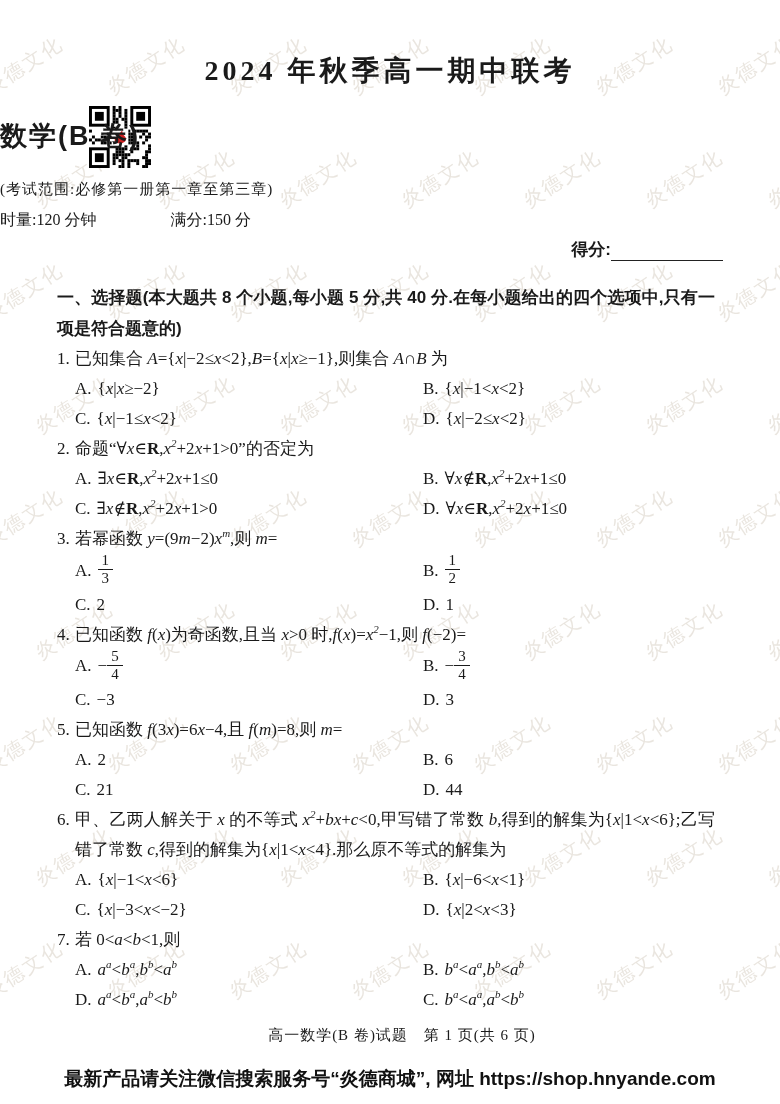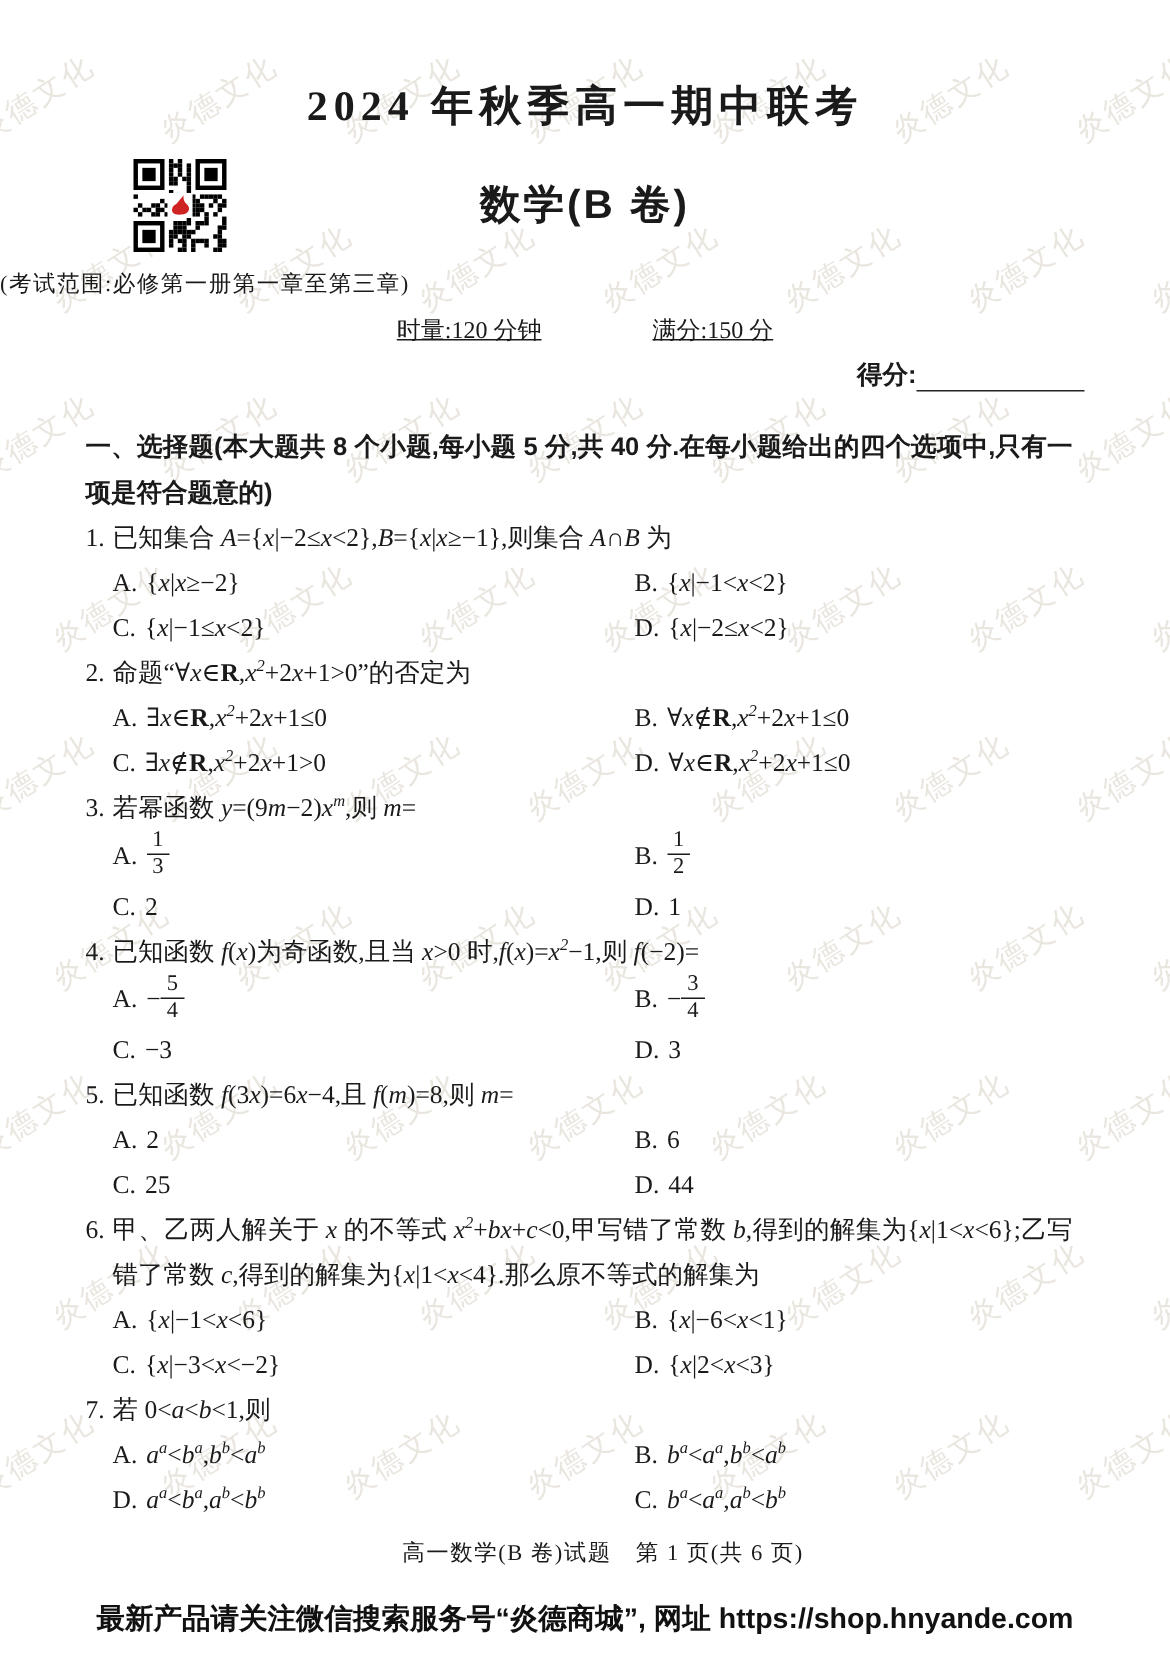--- a/index.html
+++ b/index.html
@@ -9,26 +9,26 @@
   
   #wm{position:absolute;inset:0;pointer-events:none;}
   .wmt{position:absolute;transform:rotate(-33deg);font-size:20px;letter-spacing:2px;
        color:#cdc3b4;opacity:.42;white-space:nowrap;
        font-family:"Liberation Serif","DejaVu Serif",serif;}
   
   .title{position:absolute;top:52px;left:0;width:100%;text-align:center;
          font-size:28px;font-weight:bold;letter-spacing:4px;
          font-family:"Liberation Serif","DejaVu Serif",serif;}
   #qr{position:absolute;left:88px;top:106px;}
-  .subject{position:absolute;top:118px;left:0;width:100%;text-align:center;
+  .subject{position:absolute;top:118px;left:0;width:100%;
            font-size:27px;font-weight:bold;letter-spacing:2px;
            font-family:"Liberation Sans","DejaVu Sans",sans-serif;}
   .scope{position:absolute;top:180px;left:0;width:100%;text-align:left;
          font-size:15px;letter-spacing:1px;}
-  .meta{position:absolute;top:210px;left:0;width:100%;text-align:center;font-size:16px;text-decoration:underline;}
+  .meta{position:absolute;top:210px;left:0;width:100%;text-align:left;font-size:16px;}
   .meta .gap{display:inline-block;width:74px;}
   .score{position:absolute;top:238px;right:57px;font-size:17px;font-weight:bold;
          font-family:"Liberation Sans","DejaVu Sans",sans-serif;}
   .score-line{display:inline-block;width:112px;border-bottom:1.5px solid #222;
               height:16px;vertical-align:bottom;}
   
   .content{position:absolute;top:282px;left:57px;right:65px;}
   .sec-head{margin:0;font-size:17px;line-height:31px;text-align:justify;font-weight:bold;
             font-family:"Liberation Sans","DejaVu Sans",sans-serif;}
   .q{margin:0;}
@@ -297,21 +297,21 @@
             <div class="opt"><span class="ol">B.</span><span class="ot">−<span class="fr"><span class="fn">3</span><span class="fd">4</span></span></span></div>
             <div class="opt"><span class="ol">C.</span><span class="ot">−3</span></div>
             <div class="opt"><span class="ol">D.</span><span class="ot">3</span></div>
           </div>
         </div>
         <div class="q">
           <p class="stem"><span class="qn">5.</span><span class="stx">已知函数 <i class="v">f</i>(3<i class="v">x</i>)=6<i class="v">x</i>−4,且 <i class="v">f</i>(<i class="v">m</i>)=8,则 <i class="v">m</i>=</span></p>
           <div class="opts">
             <div class="opt"><span class="ol">A.</span><span class="ot">2</span></div>
             <div class="opt"><span class="ol">B.</span><span class="ot">6</span></div>
-            <div class="opt"><span class="ol">C.</span><span class="ot">25</span></div>
+            <div class="opt"><span class="ol">C.</span><span class="ot">21</span></div>
             <div class="opt"><span class="ol">D.</span><span class="ot">44</span></div>
           </div>
         </div>
         <div class="q">
           <p class="stem"><span class="qn">6.</span><span class="stx">甲、乙两人解关于 <i class="v">x</i> 的不等式 <i class="v">x</i><sup class="sp">2</sup>+<i class="v">bx</i>+<i class="v">c</i>&lt;0,甲写错了常数 <i class="v">b</i>,得到的解集为{<i class="v">x</i>|1&lt;<i class="v">x</i>&lt;6};乙写错了常数 <i class="v">c</i>,得到的解集为{<i class="v">x</i>|1&lt;<i class="v">x</i>&lt;4}.那么原不等式的解集为</span></p>
           <div class="opts">
             <div class="opt"><span class="ol">A.</span><span class="ot">{<i class="v">x</i>|−1&lt;<i class="v">x</i>&lt;6}</span></div>
             <div class="opt"><span class="ol">B.</span><span class="ot">{<i class="v">x</i>|−6&lt;<i class="v">x</i>&lt;1}</span></div>
             <div class="opt"><span class="ol">C.</span><span class="ot">{<i class="v">x</i>|−3&lt;<i class="v">x</i>&lt;−2}</span></div>
             <div class="opt"><span class="ol">D.</span><span class="ot">{<i class="v">x</i>|2&lt;<i class="v">x</i>&lt;3}</span></div>

